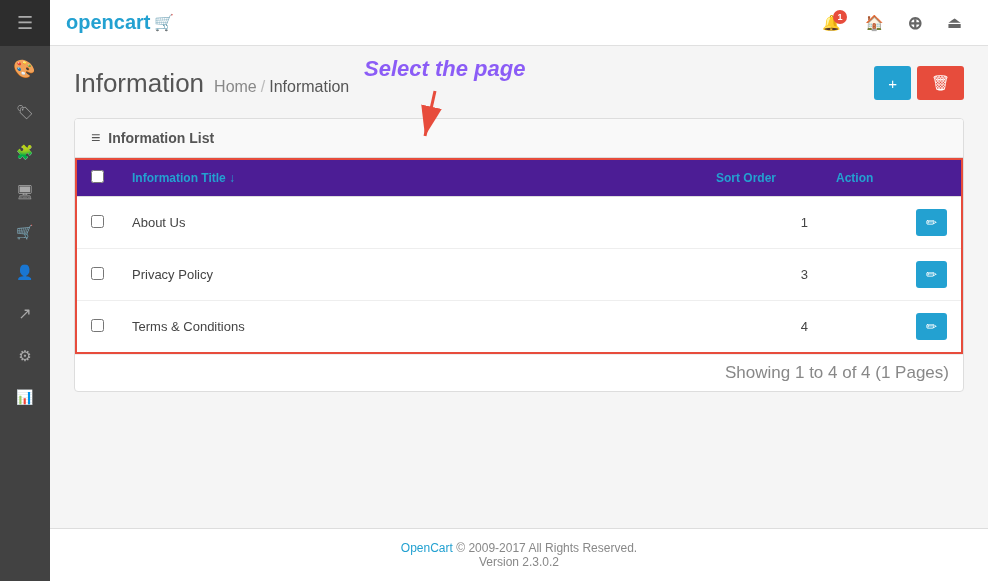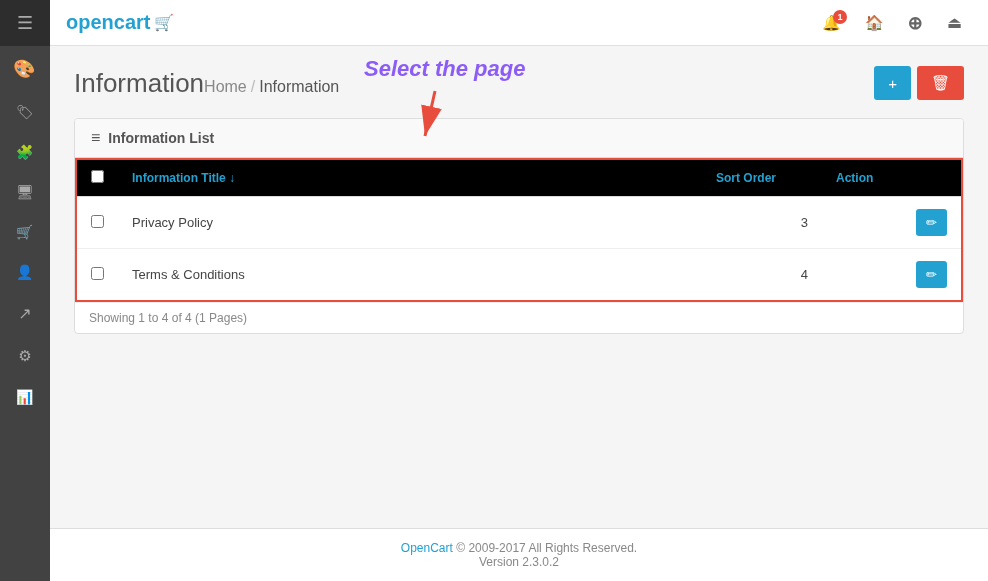--- a/index.html
+++ b/index.html
@@ -105,20 +105,21 @@
     
     .page-header {
       display: flex;
       align-items: center;
       justify-content: space-between;
       margin-bottom: 18px;
     }
     .page-title-area {
       display: flex;
       align-items: baseline;
+      gap: 10px;
     }
     .page-title {
       font-size: 26px;
       font-weight: 300;
       color: #555;
     }
     .breadcrumb {
       display: flex;
       align-items: center;
       gap: 4px;
@@ -172,21 +173,21 @@
       color: #555;
     }
 
     
     .info-table {
       width: 100%;
       border-collapse: collapse;
       border: 2px solid #e74c3c;
     }
     .info-table thead tr {
-      background: #000000;
+      background: #4c1d95;
     }
     .info-table th {
       padding: 10px 14px;
       text-align: left;
       font-size: 12px;
       font-weight: bold;
       color: #23a1d1;
       border-bottom: 1px solid #ddd;
     }
     .info-table td {
@@ -206,23 +207,23 @@
       background: #23a1d1;
       color: #fff;
       border: none;
       border-radius: 3px;
       padding: 6px 10px;
       cursor: pointer;
       font-size: 13px;
     }
 
     .pagination-info {
-      text-align: left;
+      text-align: right;
       padding: 8px 14px;
-      font-size: 12px;
+      font-size: 17px;
       color: #888;
       border-top: 1px solid #eee;
     }
 
     
     .footer {
       background: #fff;
       border-top: 1px solid #ddd;
       padding: 12px;
       text-align: center;
@@ -331,20 +332,30 @@
             </th>
             <th class="col-title" style="cursor:pointer;">
               <span>Information Title ↓</span>
             </th>
             <th class="col-sort">Sort Order</th>
             <th class="col-action">Action</th>
           </tr>
         </thead>
         <tbody id="table-body">
 
+        <tr>
+      <td class="col-checkbox checkbox-cell">
+        <input type="checkbox" style="">
+      </td>
+      <td class="col-title">About Us</td>
+      <td class="col-sort">1</td>
+      <td class="col-action">
+        <button class="edit-btn">✏</button>
+      </td>
+    </tr>
             <tr>
       <td class="col-checkbox checkbox-cell">
         <input type="checkbox" style="">
       </td>
       <td class="col-title">Privacy Policy</td>
       <td class="col-sort">3</td>
       <td class="col-action">
         <button class="edit-btn">✏</button>
       </td>
     </tr>

